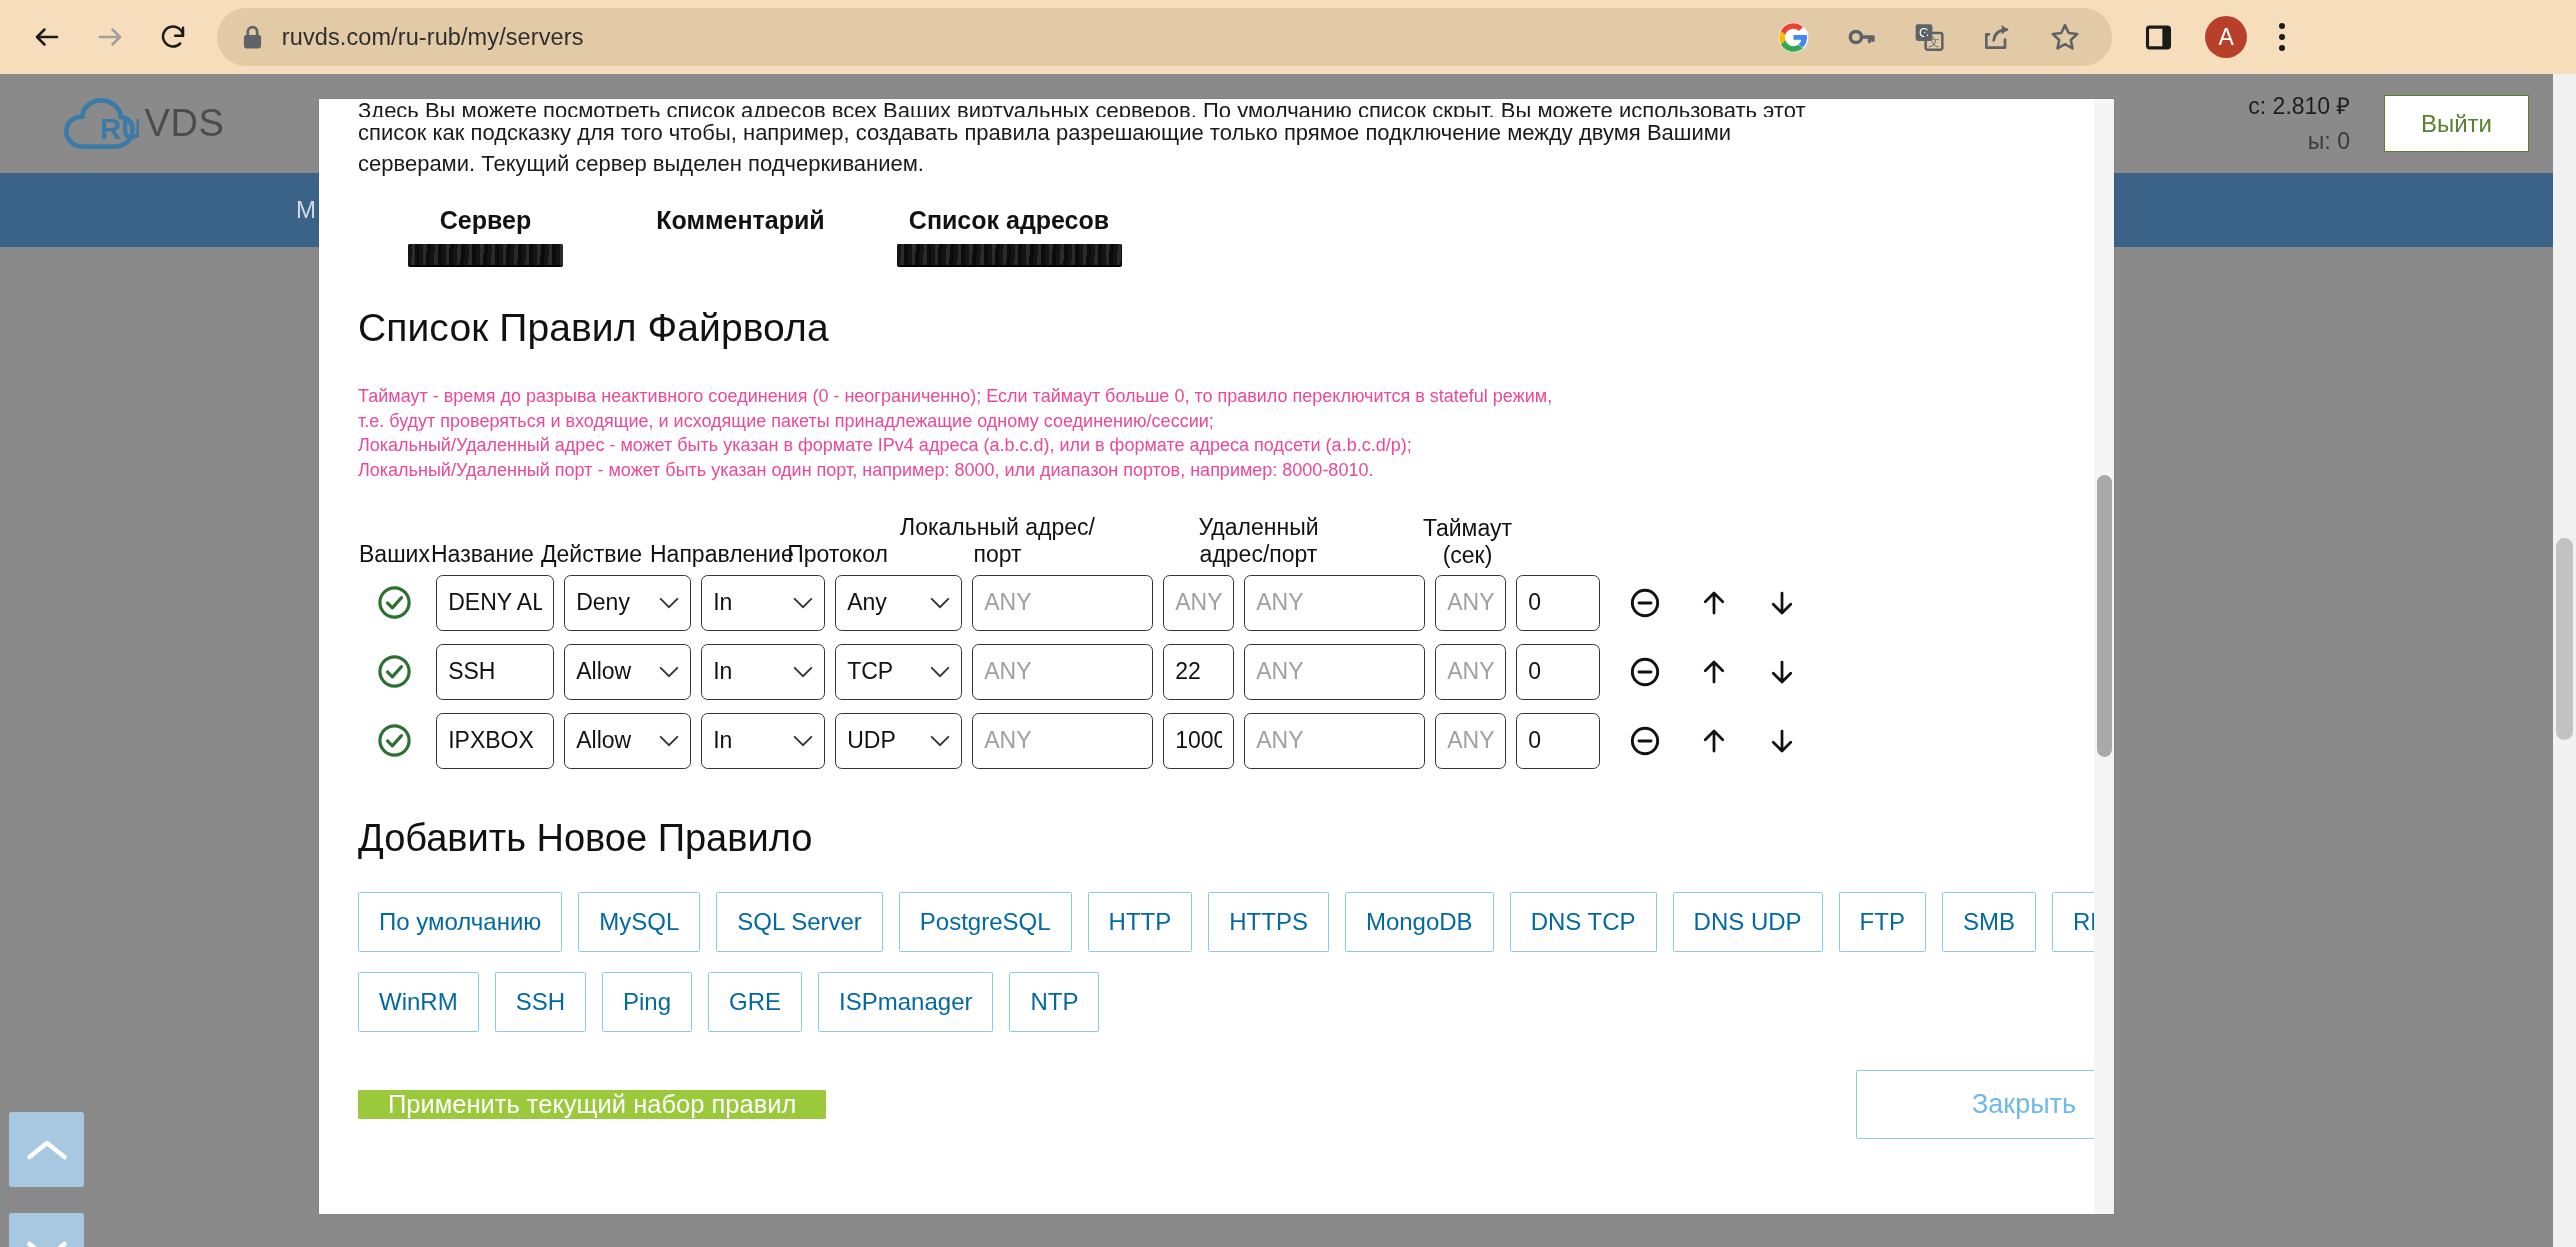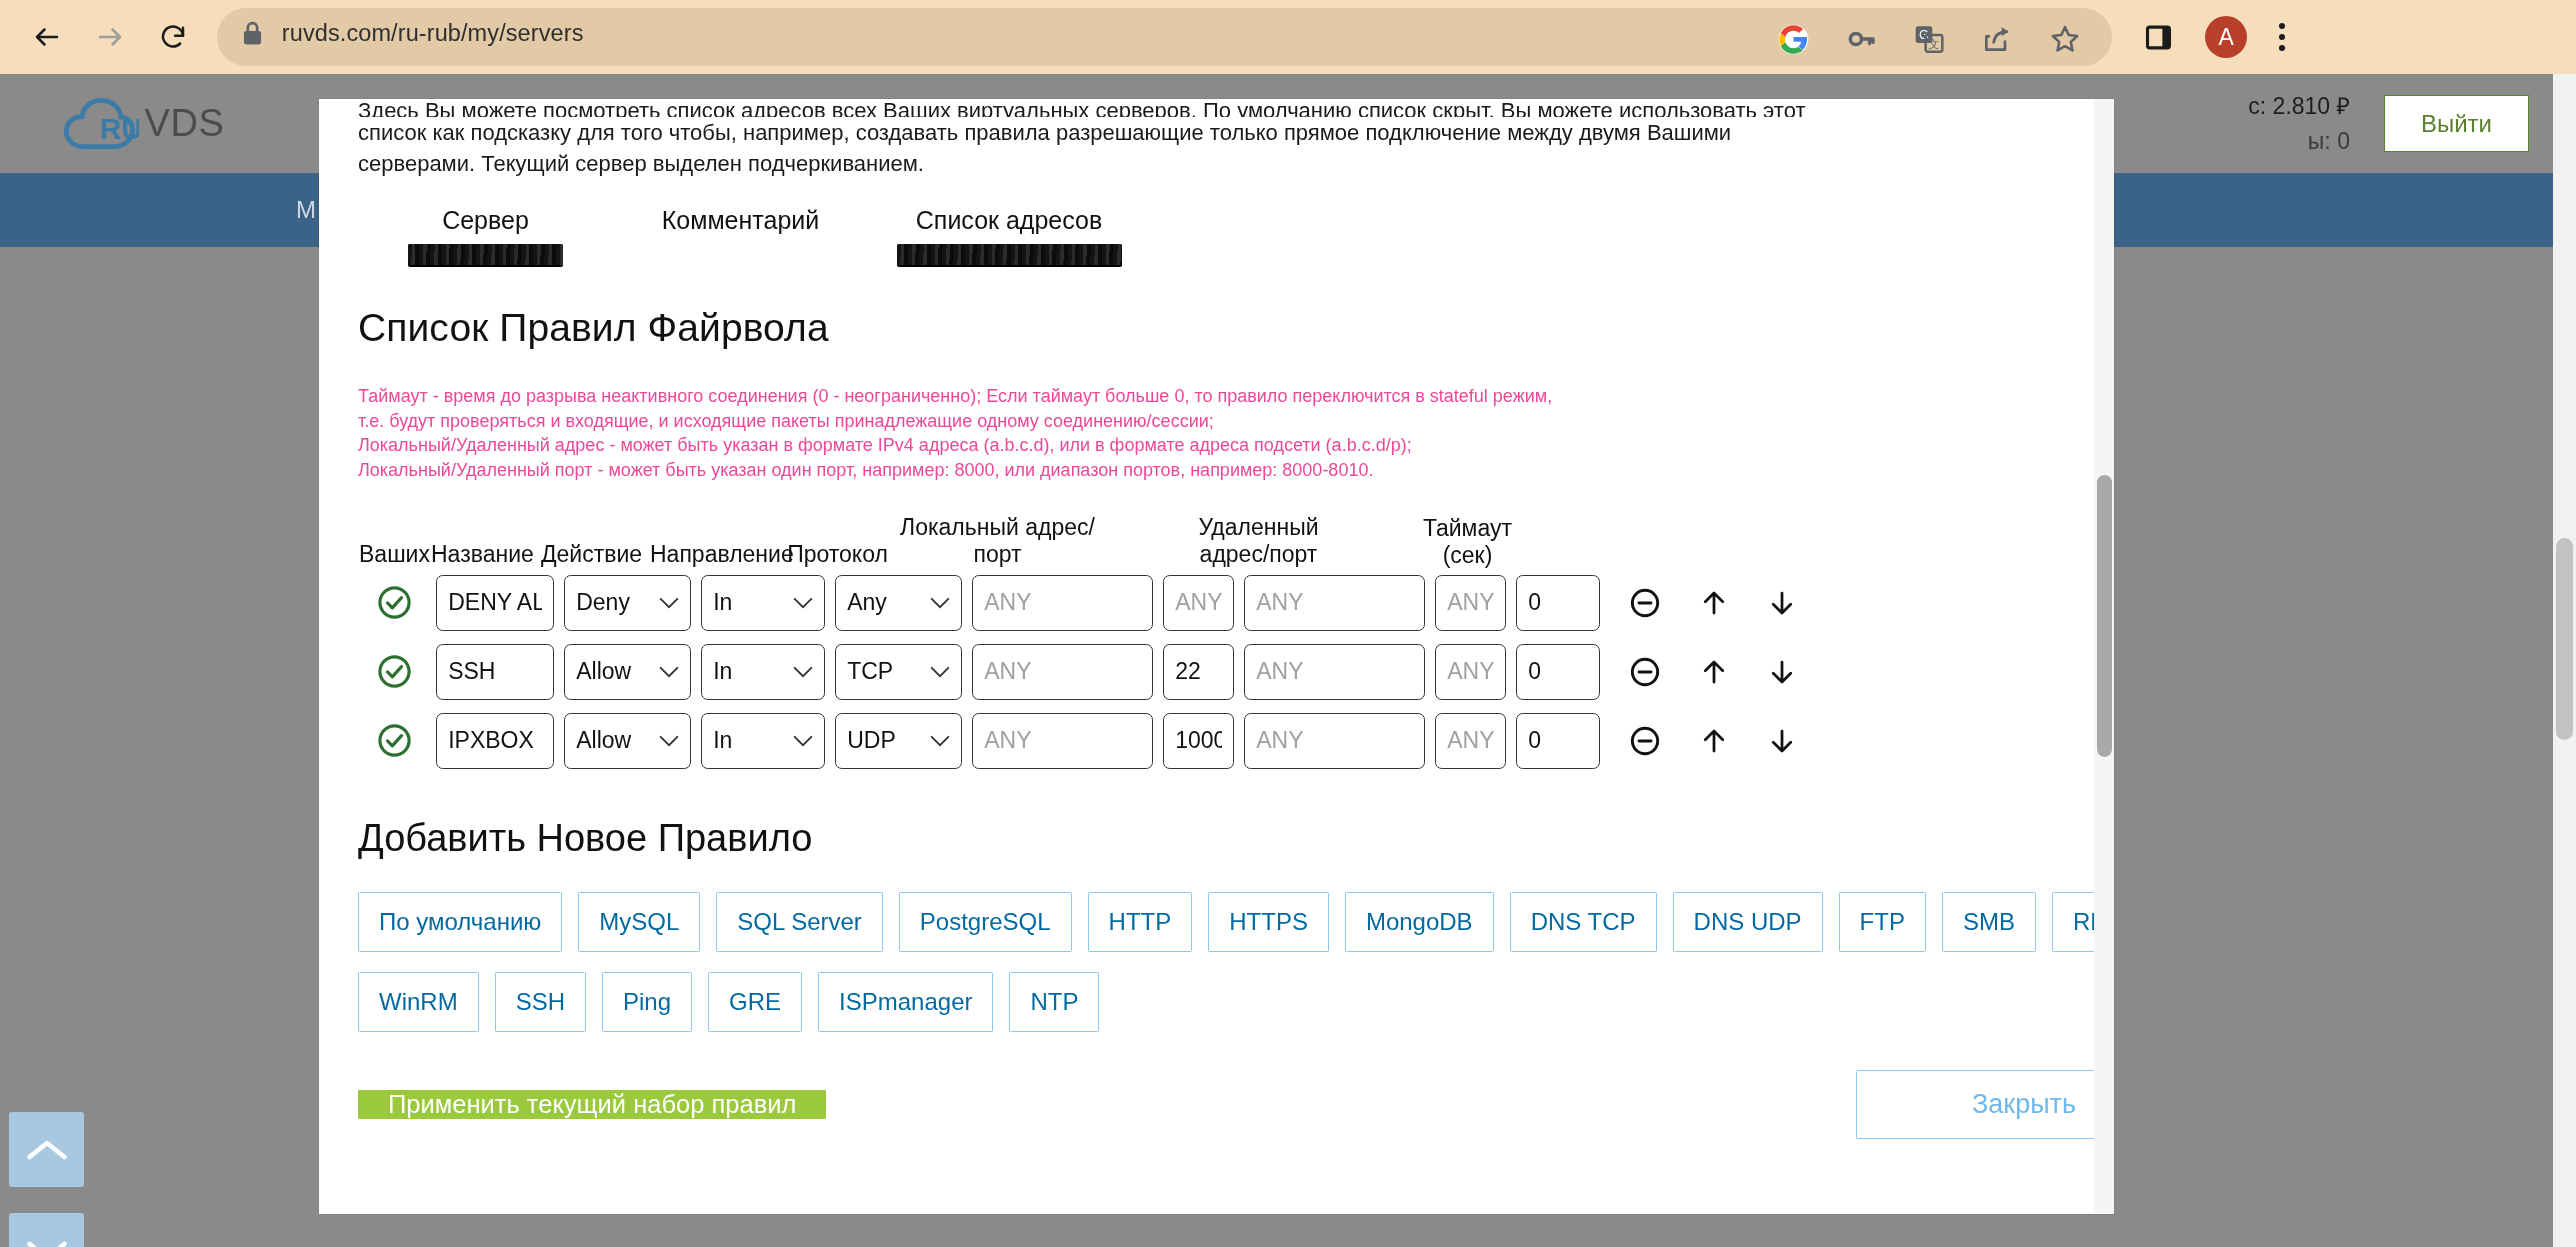--- a/index.html
+++ b/index.html
@@ -24,22 +24,22 @@
     width: 58px; height: 58px; border-radius: 50%;
     display: flex; align-items: center; justify-content: center;
     background: transparent; border: none; cursor: pointer;
   }
   .nav-btn svg { display: block; }
   .omnibox {
     margin-left: 15px;
     height: 58px; width: 1895px;
     background: #e3caa7;
     border-radius: 30px;
-    display: flex; align-items: flex-start;
-    padding: 12px 24px;
+    display: flex; align-items: center;
+    padding: 0 24px;
   }
   .lock-icon { margin-right: 17.5px; display: flex; align-items: center; }
   .url-text {
     font-size: 23.5px; color: #2f2f2f; letter-spacing: 0.1px;
     white-space: nowrap; overflow: hidden;
   }
   .omnibox-right {
     margin-left: auto; display: flex; align-items: center; gap: 30px;
     padding-right: 4px;
   }
@@ -131,21 +131,21 @@
     height: 17.5px; overflow: hidden;
     white-space: nowrap;
   }
   .intro-line {
     font-size: 22px; color: #1a1a1a; line-height: 1.42; margin: 0;
     white-space: nowrap;
   }
 
   
   .srv-table { margin-top: 27px; }
-  .srv-head { display: flex; font-size: 25px; color: #111; font-weight: 400; }
+  .srv-head { display: flex; font-size: 25px; color: #111; font-weight: 700; }
   .srv-col-srv { width: 255px; text-align: center; }
   .srv-col-com { width: 255px; text-align: center; }
   .srv-col-adr { width: 282px; text-align: center; }
   .srv-row { display: flex; margin-top: 9.4px; }
   .redacted {
     height: 23px; border-radius: 2px; margin: 0 auto;
     background:
       repeating-linear-gradient(92deg, #141414 0 4px, #2b2b2b 4px 7.4px, #0b0b0b 7.4px 11.4px),
       #111;
     border-bottom: 2.7px solid #000;

